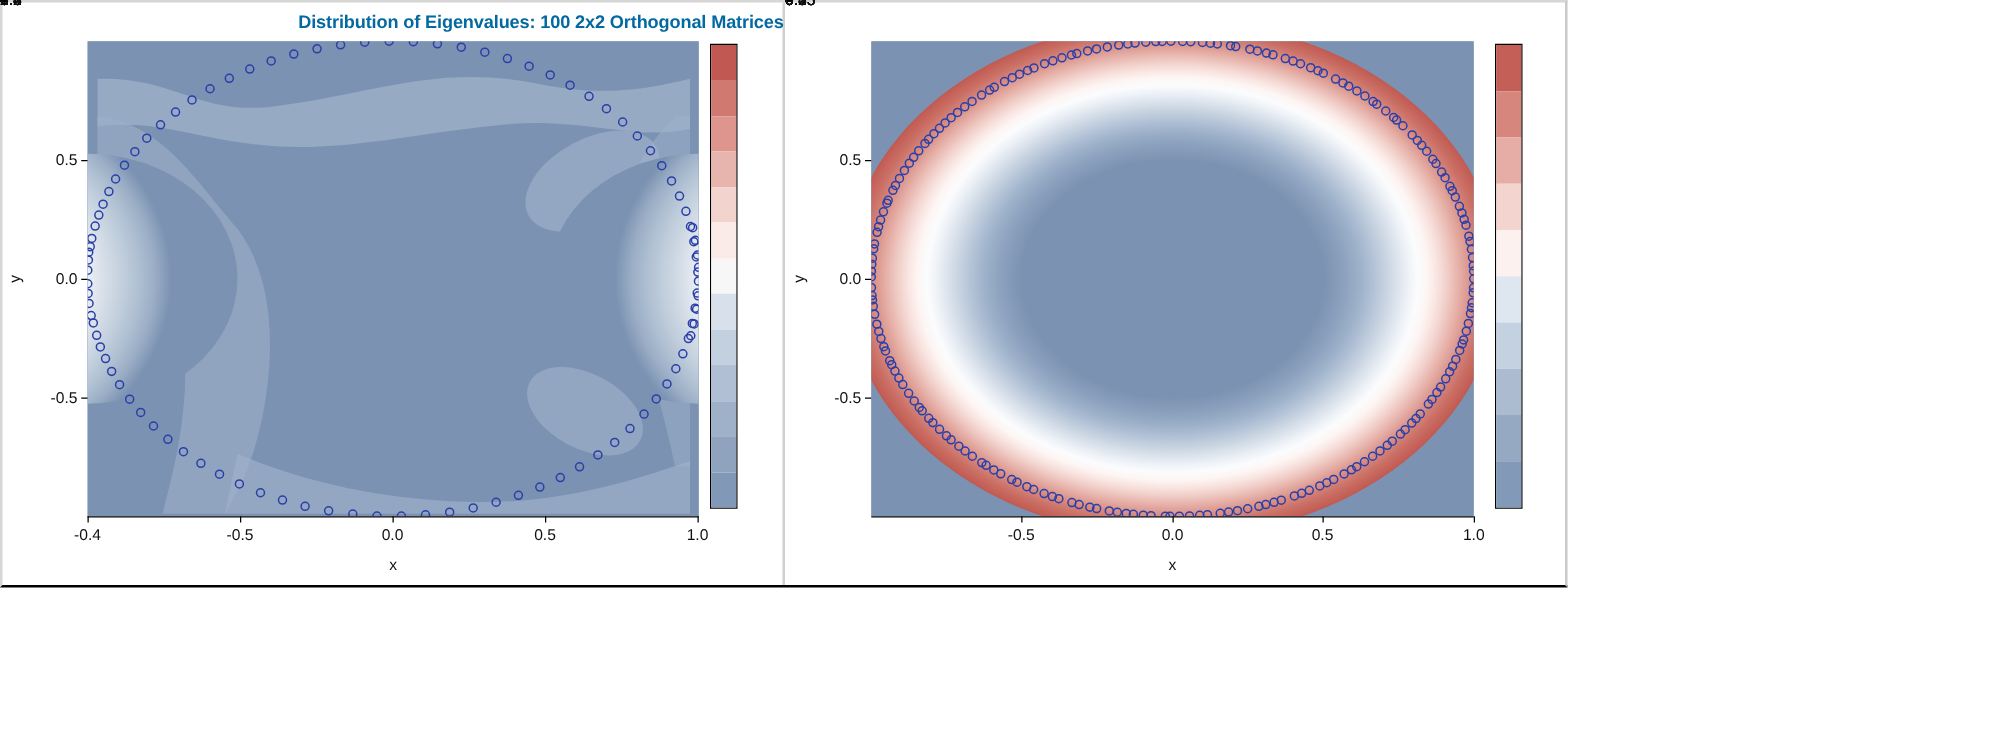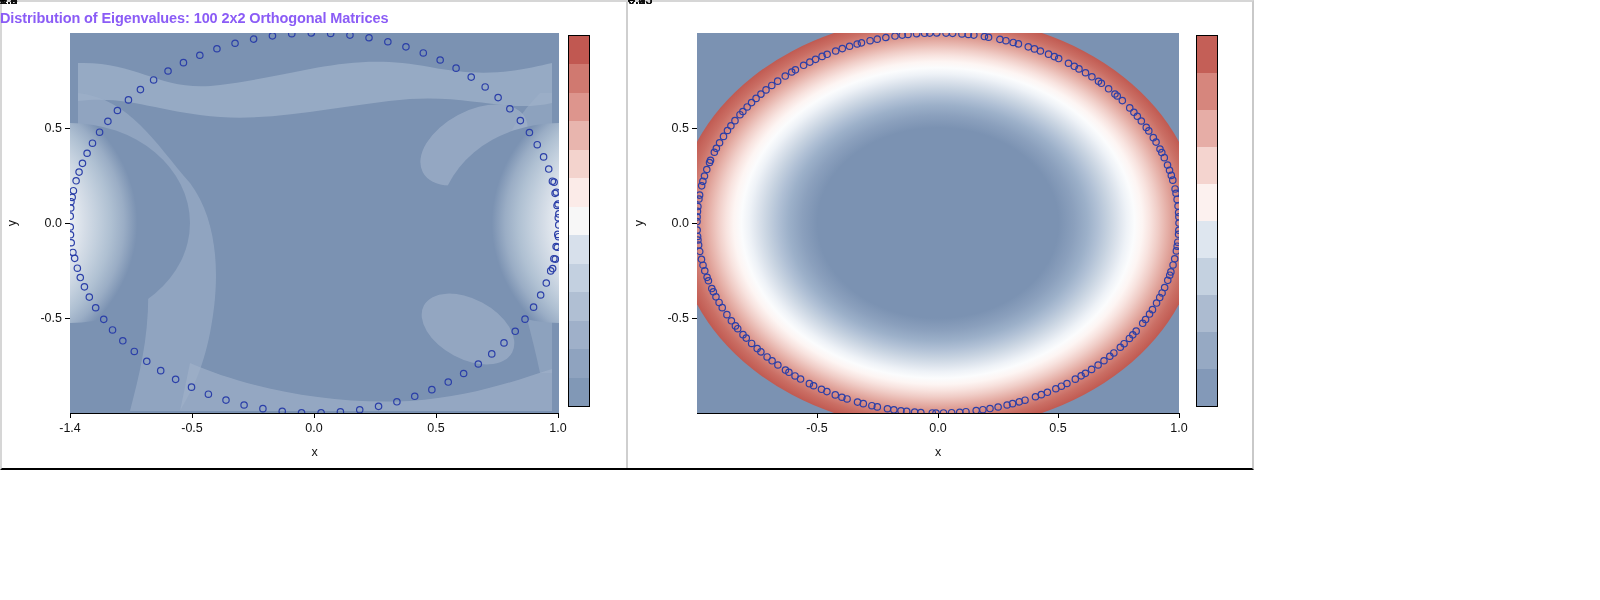--- a/index.html
+++ b/index.html
@@ -20,21 +20,21 @@
   .panel-divider{
     position:absolute;left:626px;top:2px;width:2px;height:466px;background:#cfcfcf;
   }
 
   .panel{position:absolute;top:0;height:470px;}
   .panel-left{left:0;width:627px;}
   .panel-right{left:628px;width:626px;}
 
   .panel-title{
     position:absolute;top:10px;left:0;width:100%;
-    text-align:left;font-size:14.5px;font-weight:bold;color:#8b5cf6;
+    text-align:right;font-size:14.5px;font-weight:bold;color:#0369a1;
     letter-spacing:-0.1px;
   }
 
   
   .plot{
     position:absolute;overflow:hidden;background:#7b92b2;
   }
   .plot-left{left:70px;top:33px;width:489px;height:380px;}
   .plot-right{left:697px;top:33px;width:482px;height:380px;}
 
@@ -252,21 +252,21 @@
     </div>
 
     <div class="axis-line" style="left:70px;top:413px;width:489px;height:1px;"></div>
 
     <div class="tick" style="left:70px;top:413px;width:1px;height:5px;"></div>
     <div class="tick" style="left:192px;top:413px;width:1px;height:5px;"></div>
     <div class="tick" style="left:314px;top:413px;width:1px;height:5px;"></div>
     <div class="tick" style="left:436px;top:413px;width:1px;height:5px;"></div>
     <div class="tick" style="left:558px;top:413px;width:1px;height:5px;"></div>
 
-    <div class="tick-label xt" style="left:70px;top:421px;">-1.4</div>
+    <div class="tick-label xt" style="left:70px;top:421px;">-0.4</div>
     <div class="tick-label xt" style="left:192px;top:421px;">-0.5</div>
     <div class="tick-label xt" style="left:314px;top:421px;">0.0</div>
     <div class="tick-label xt" style="left:436px;top:421px;">0.5</div>
     <div class="tick-label xt" style="left:558px;top:421px;">1.0</div>
 
     <div class="tick" style="left:65px;top:128px;width:5px;height:1px;"></div>
     <div class="tick" style="left:65px;top:223px;width:5px;height:1px;"></div>
     <div class="tick" style="left:65px;top:318px;width:5px;height:1px;"></div>
 
     <div class="tick-label yt" style="left:18px;top:128px;width:44px;">0.5</div>

